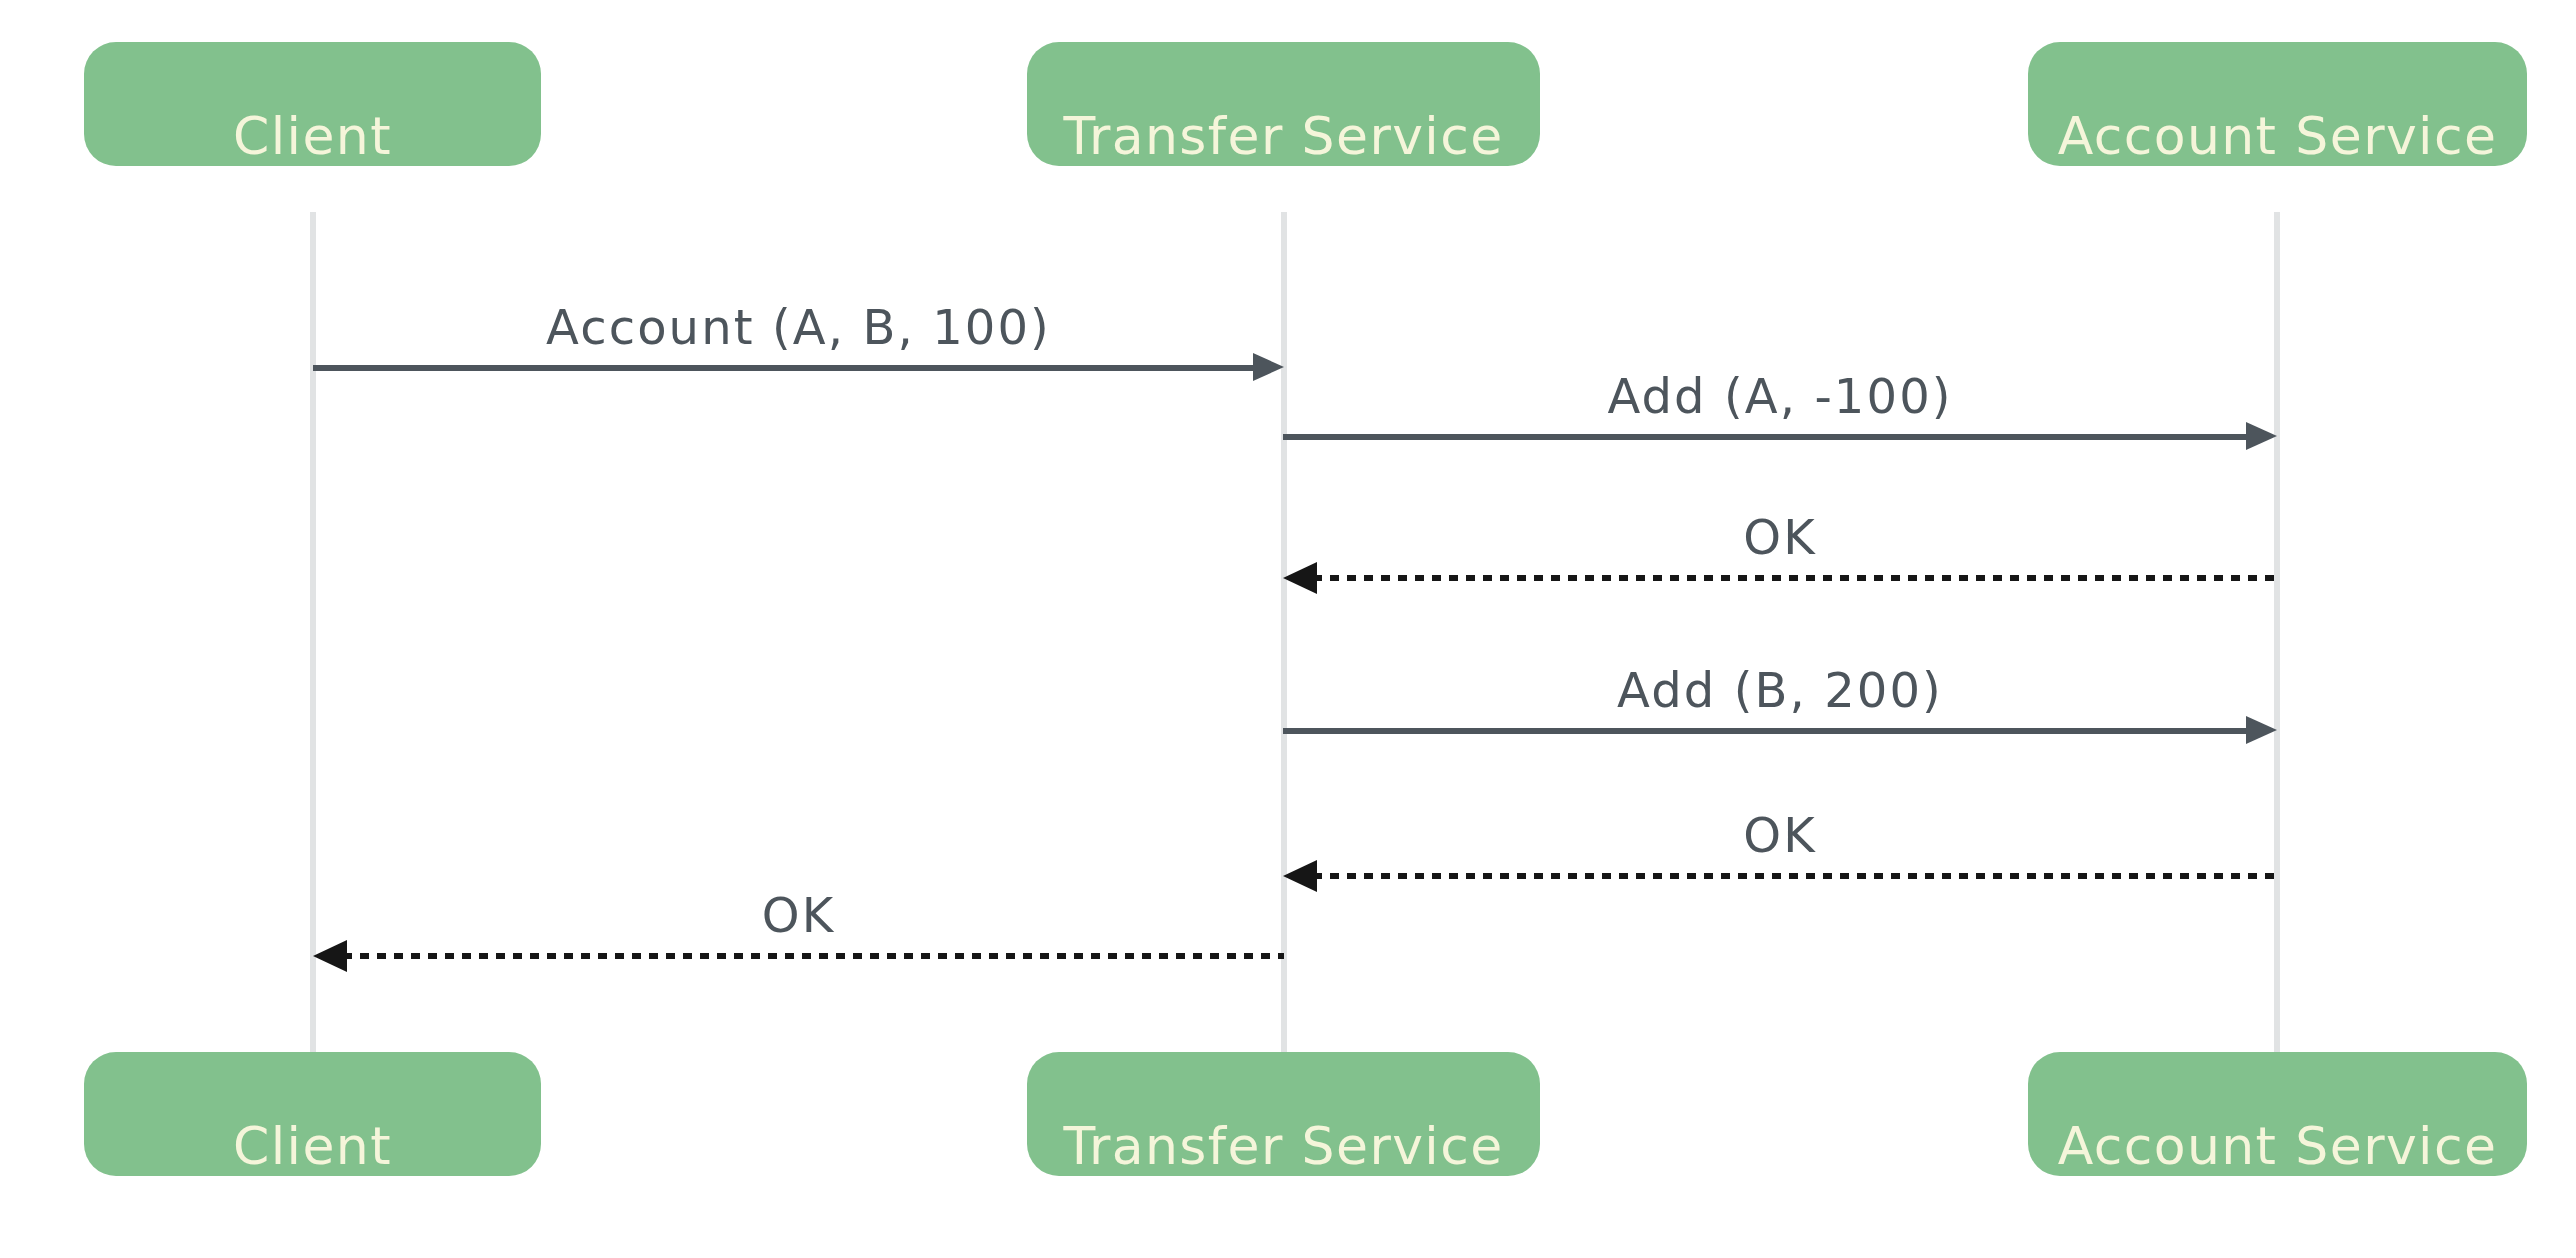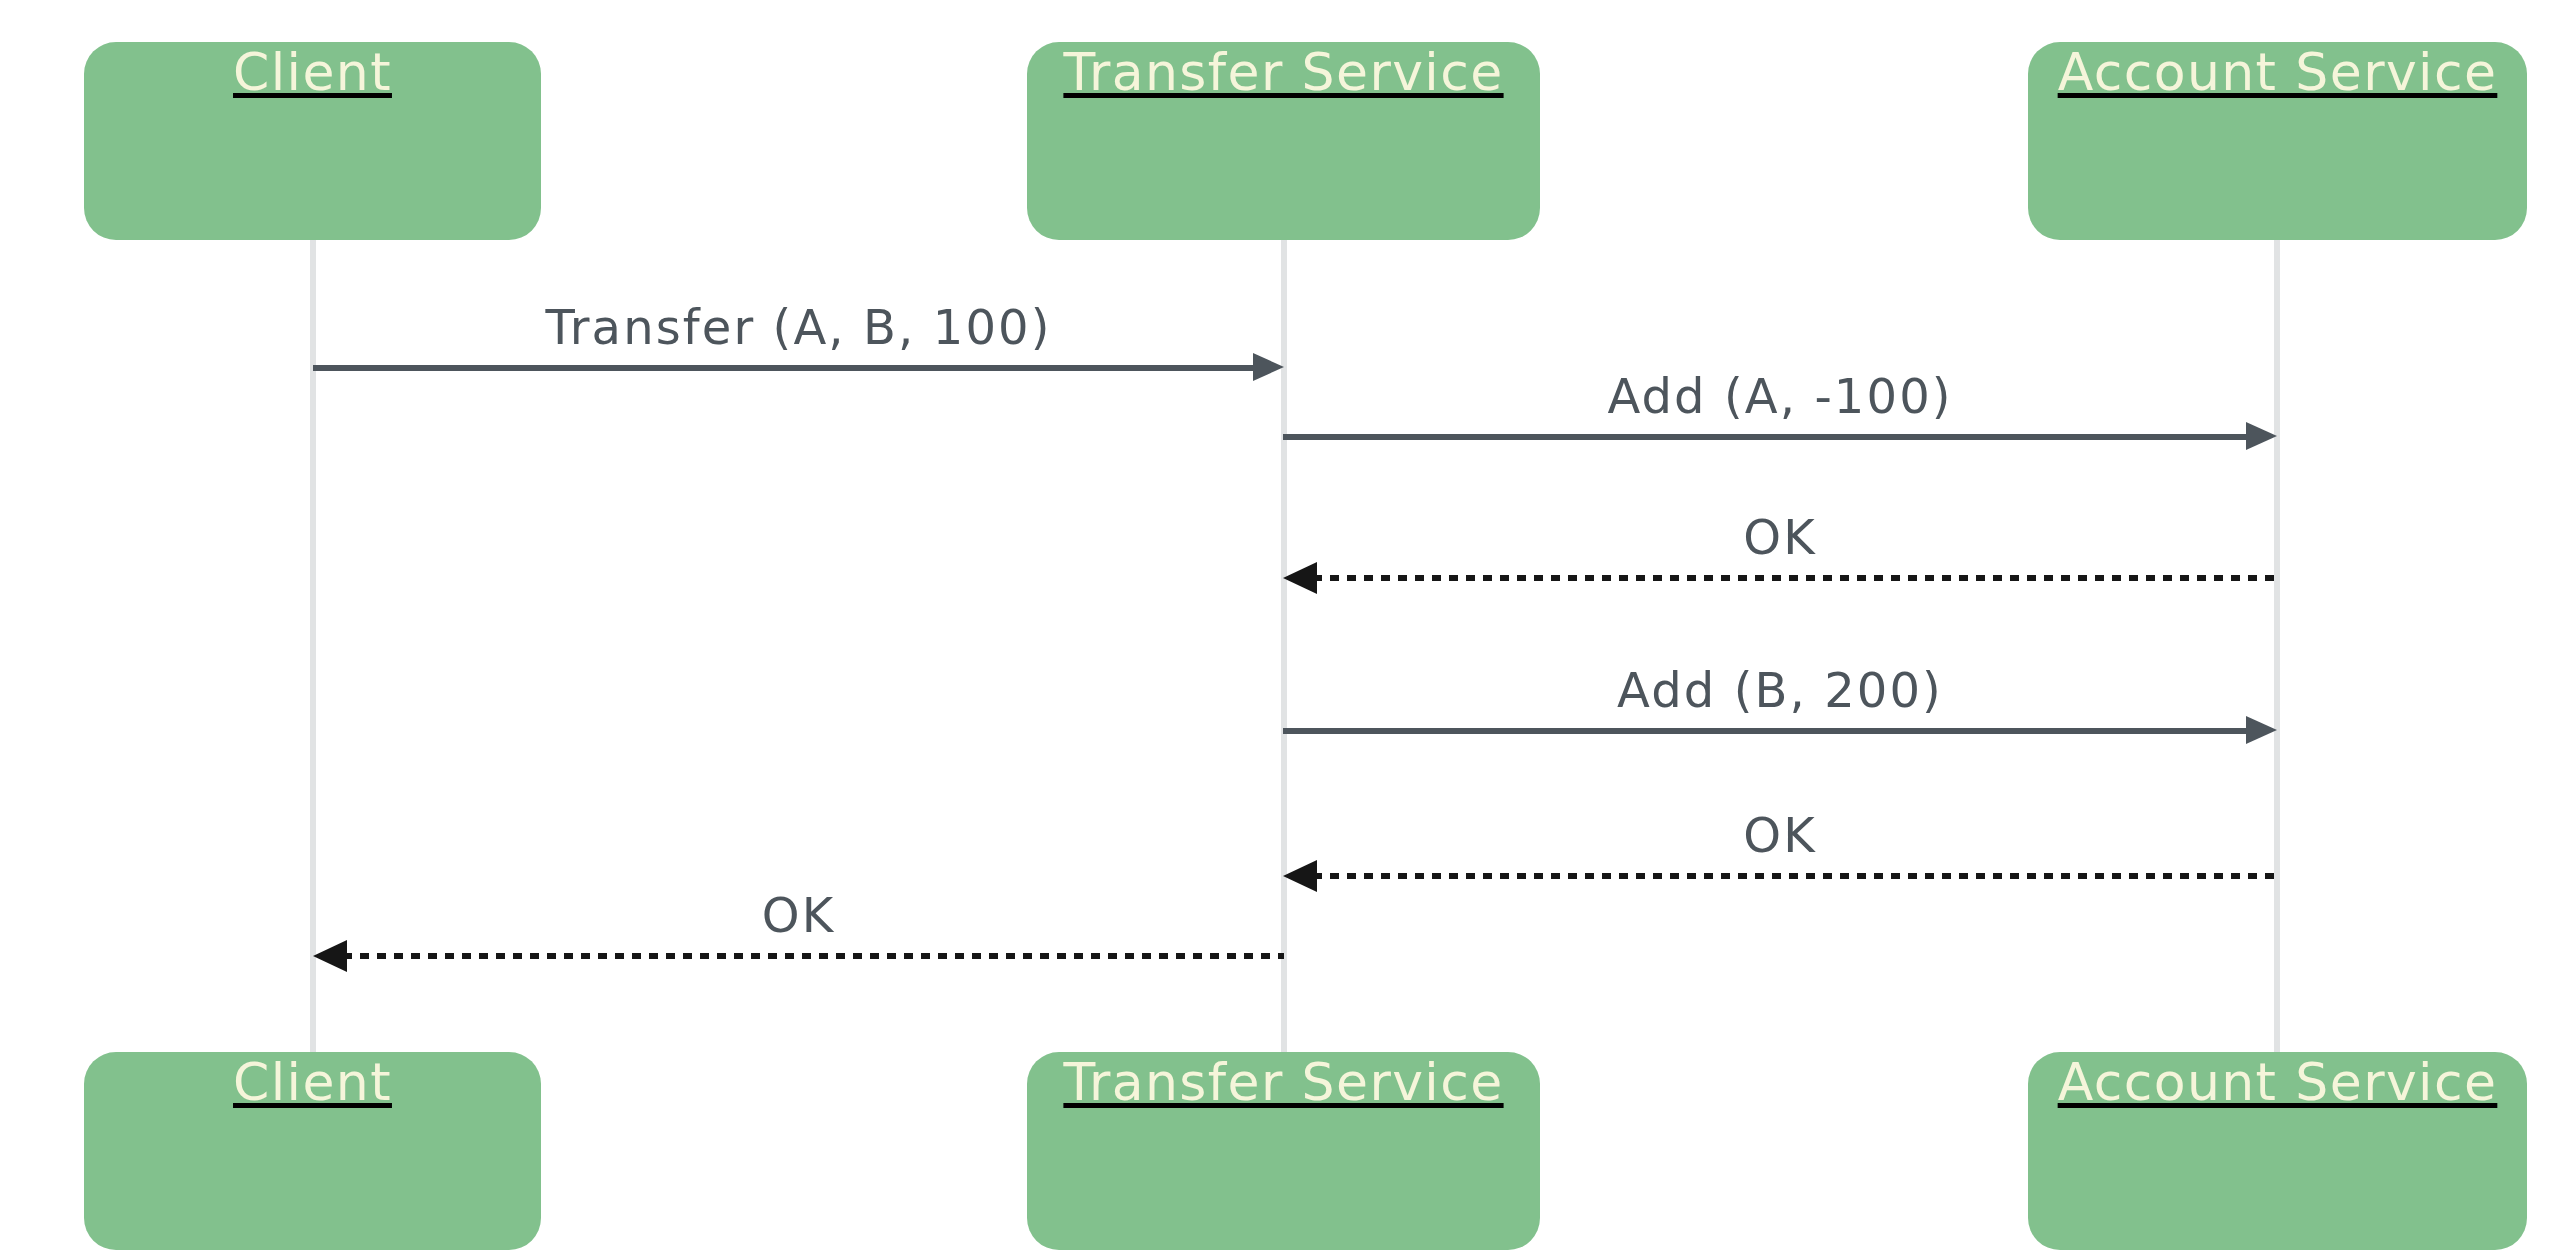--- a/index.html
+++ b/index.html
@@ -16,24 +16,24 @@
     background:var(--bg);
     font-family:"DejaVu Sans", sans-serif;
     overflow:hidden;
   }
   .diagram{
     position:relative;
     width:2576px;height:1258px;
   }
   .actor{
     position:absolute;
-    height:198px;
+    height:124px;
     background:var(--actor-fill);
     border-radius:32px;
-    display:flex;align-items:flex-start;justify-content:center;text-decoration:underline;
+    display:flex;align-items:flex-end;justify-content:center;
   }
   .actor-label{
     color:var(--actor-text);
     font-size:52px;
     letter-spacing:1.4px;
     white-space:nowrap;
   }
   .lifeline{
     position:absolute;
     width:5.6px;
@@ -107,21 +107,21 @@
   </div>
   <div class="actor bottom" style="left: 1027px; width: 513px; top: 1052px;">
     <span class="actor-label">Transfer Service</span>
   </div>
   <div class="actor bottom" style="left: 2028px; width: 499px; top: 1052px;">
     <span class="actor-label">Account Service</span>
   </div>
 
   <div id="messages">
       <div class="message solid ltr" style="left: 313px; width: 971px; top: 368px;">
-        <div class="msg-label">Transfer (A, B, 100)</div>
+        <div class="msg-label">Account (A, B, 100)</div>
         <div class="msg-line"></div>
         <div class="arrow-head"></div>
       </div>
       <div class="message solid ltr" style="left: 1283px; width: 994px; top: 437px;">
         <div class="msg-label">Add (A, -100)</div>
         <div class="msg-line"></div>
         <div class="arrow-head"></div>
       </div>
       <div class="message dotted rtl" style="left: 1283px; width: 994px; top: 578px;">
         <div class="msg-label">OK</div>

